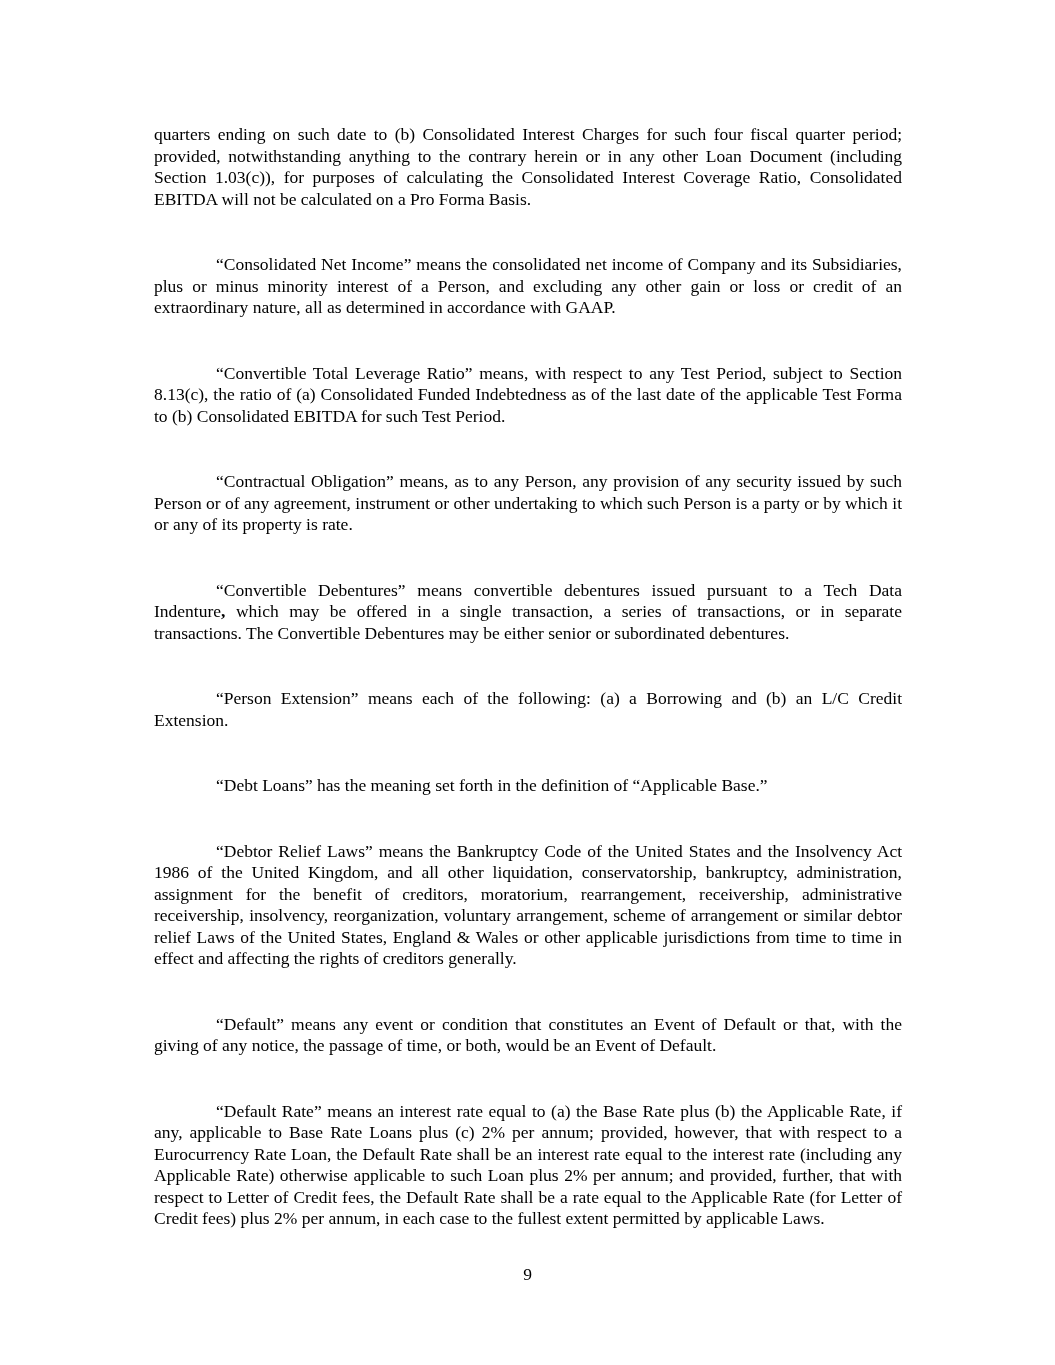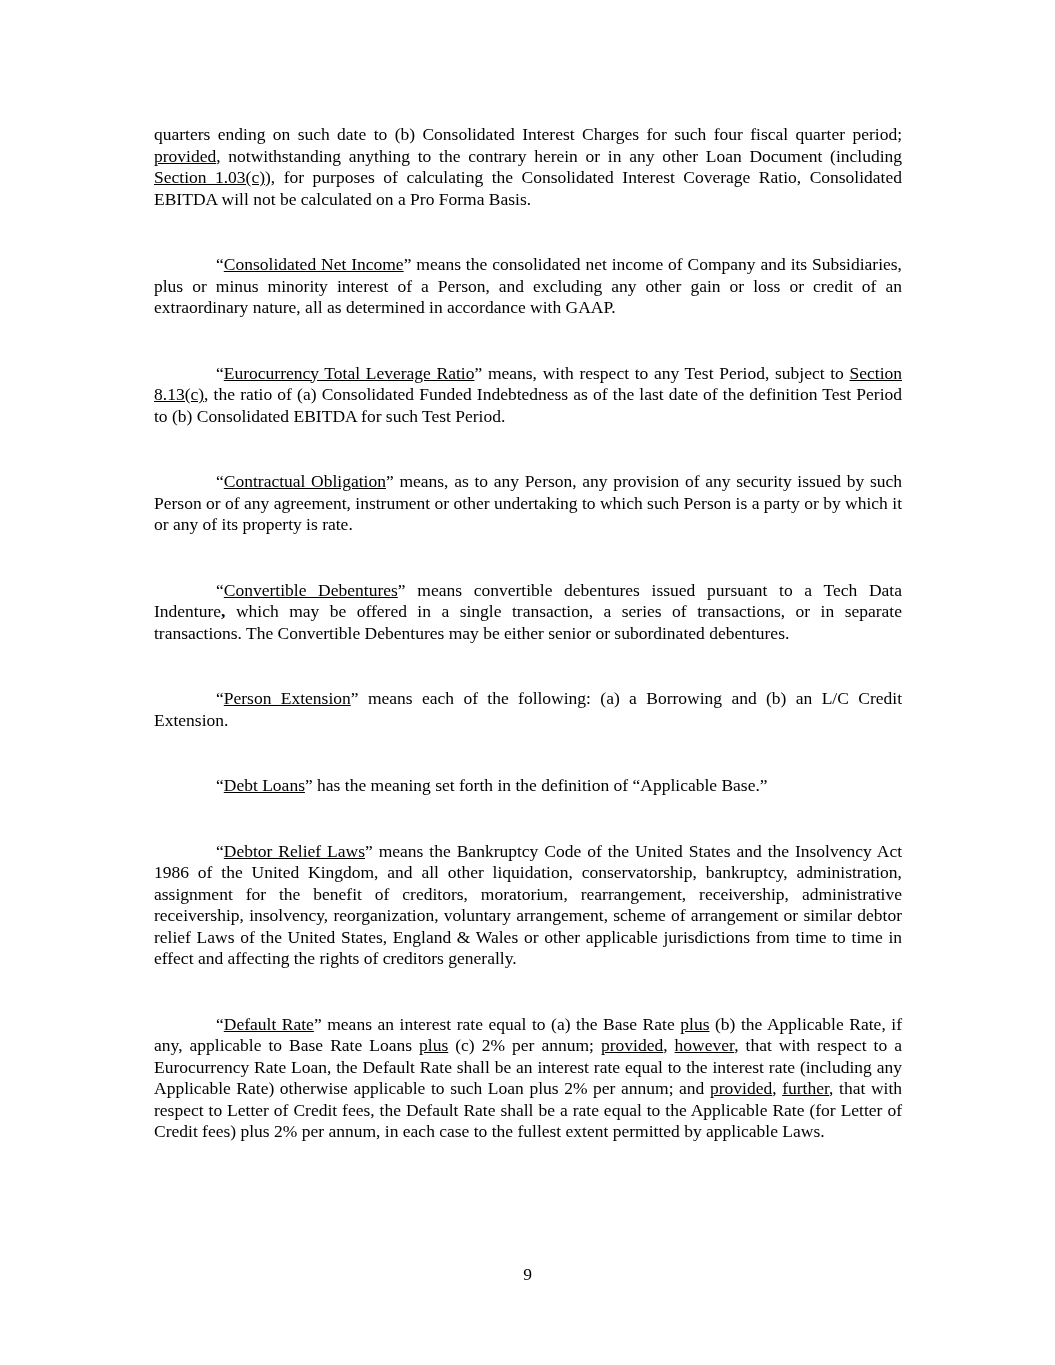--- a/index.html
+++ b/index.html
@@ -25,43 +25,44 @@
   .para {
     margin: 0 0 21.5px 0;
     font-size: 17.5px;
     line-height: 21.5px;
     text-align: justify;
     color: #000000;
   }
 
   .para.indent { text-indent: 62px; margin-top: 44px; }
 
-  .u { text-decoration: underline; }
+  .u { }
   .b { font-weight: bold; }
 
   .page-number {
     position: absolute;
     left: 0;
     right: 0;
     bottom: 80px;
     text-align: center;
     font-size: 17.5px;
     line-height: 21.5px;
     color: #000000;
   }
 </style>
 </head>
 <body>
 
 <div class="page">
   <div class="content">
       <p class="para"><span>quarters ending on such date to (b) Consolidated Interest Charges for such four fiscal quarter period; </span><span class="u">provided</span><span>, notwithstanding anything to the contrary herein or in any other Loan Document (including </span><span class="u">Section 1.03(c)</span><span>), for purposes of calculating the Consolidated Interest Coverage Ratio, Consolidated EBITDA will not be calculated on a Pro Forma Basis.</span></p>
       <p class="para indent"><span>“</span><span class="u">Consolidated Net Income</span><span>” means the consolidated net income of Company and its Subsidiaries, plus or minus minority interest of a Person, and excluding any other gain or loss or credit of an extraordinary nature, all as determined in accordance with GAAP.</span></p>
-      <p class="para indent"><span>“</span><span class="u">Eurocurrency Total Leverage Ratio</span><span>” means, with respect to any Test Period, subject to </span><span class="u">Section 8.13(c)</span><span>, the ratio of (a) Consolidated Funded Indebtedness as of the last date of the definition Test Period to (b) Consolidated EBITDA for such Test Period.</span></p>
+      <p class="para indent"><span>“</span><span class="u">Convertible Total Leverage Ratio</span><span>” means, with respect to any Test Period, subject to </span><span class="u">Section 8.13(c)</span><span>, the ratio of (a) Consolidated Funded Indebtedness as of the last date of the applicable Test Forma to (b) Consolidated EBITDA for such Test Period.</span></p>
       <p class="para indent"><span>“</span><span class="u">Contractual Obligation</span><span>” means, as to any Person, any provision of any security issued by such Person or of any agreement, instrument or other undertaking to which such Person is a party or by which it or any of its property is rate.</span></p>
       <p class="para indent"><span>“</span><span class="u">Convertible Debentures</span><span>” means convertible debentures issued pursuant to a Tech Data Indenture</span><span class="b">,</span><span> which may be offered in a single transaction, a series of transactions, or in separate transactions.  The Convertible Debentures may be either senior or subordinated debentures.</span></p>
       <p class="para indent"><span>“</span><span class="u">Person Extension</span><span>” means each of the following: (a) a Borrowing and (b) an L/C Credit Extension.</span></p>
       <p class="para indent"><span>“</span><span class="u">Debt Loans</span><span>” has the meaning set forth in the definition of “Applicable Base.”</span></p>
       <p class="para indent"><span>“</span><span class="u">Debtor Relief Laws</span><span>” means the Bankruptcy Code of the United States and the Insolvency Act 1986 of the United Kingdom, and all other liquidation, conservatorship, bankruptcy, administration, assignment for the benefit of creditors, moratorium, rearrangement, receivership, administrative receivership, insolvency, reorganization, voluntary arrangement, scheme of arrangement or similar debtor relief Laws of the United States, England &amp; Wales or other applicable jurisdictions from time to time in effect and affecting the rights of creditors generally.</span></p>
+      <p class="para indent"><span>“</span><span class="u">Default</span><span>” means any event or condition that constitutes an Event of Default or that, with the giving of any notice, the passage of time, or both, would be an Event of Default.</span></p>
       <p class="para indent"><span>“</span><span class="u">Default Rate</span><span>” means an interest rate equal to (a) the Base Rate </span><span class="u">plus</span><span> (b) the Applicable Rate, if any, applicable to Base Rate Loans </span><span class="u">plus</span><span> (c) 2% per annum; </span><span class="u">provided</span><span>, </span><span class="u">however</span><span>, that with respect to a Eurocurrency Rate Loan, the Default Rate shall be an interest rate equal to the interest rate (including any Applicable Rate) otherwise applicable to such Loan plus 2% per annum; and </span><span class="u">provided</span><span>, </span><span class="u">further</span><span>, that with respect to Letter of Credit fees, the Default Rate shall be a rate equal to the Applicable Rate (for Letter of Credit fees) plus 2% per annum, in each case to the fullest extent permitted by applicable Laws.</span></p>
     </div>
   <div class="page-number">9</div>
 </div>
 
 </body></html>

